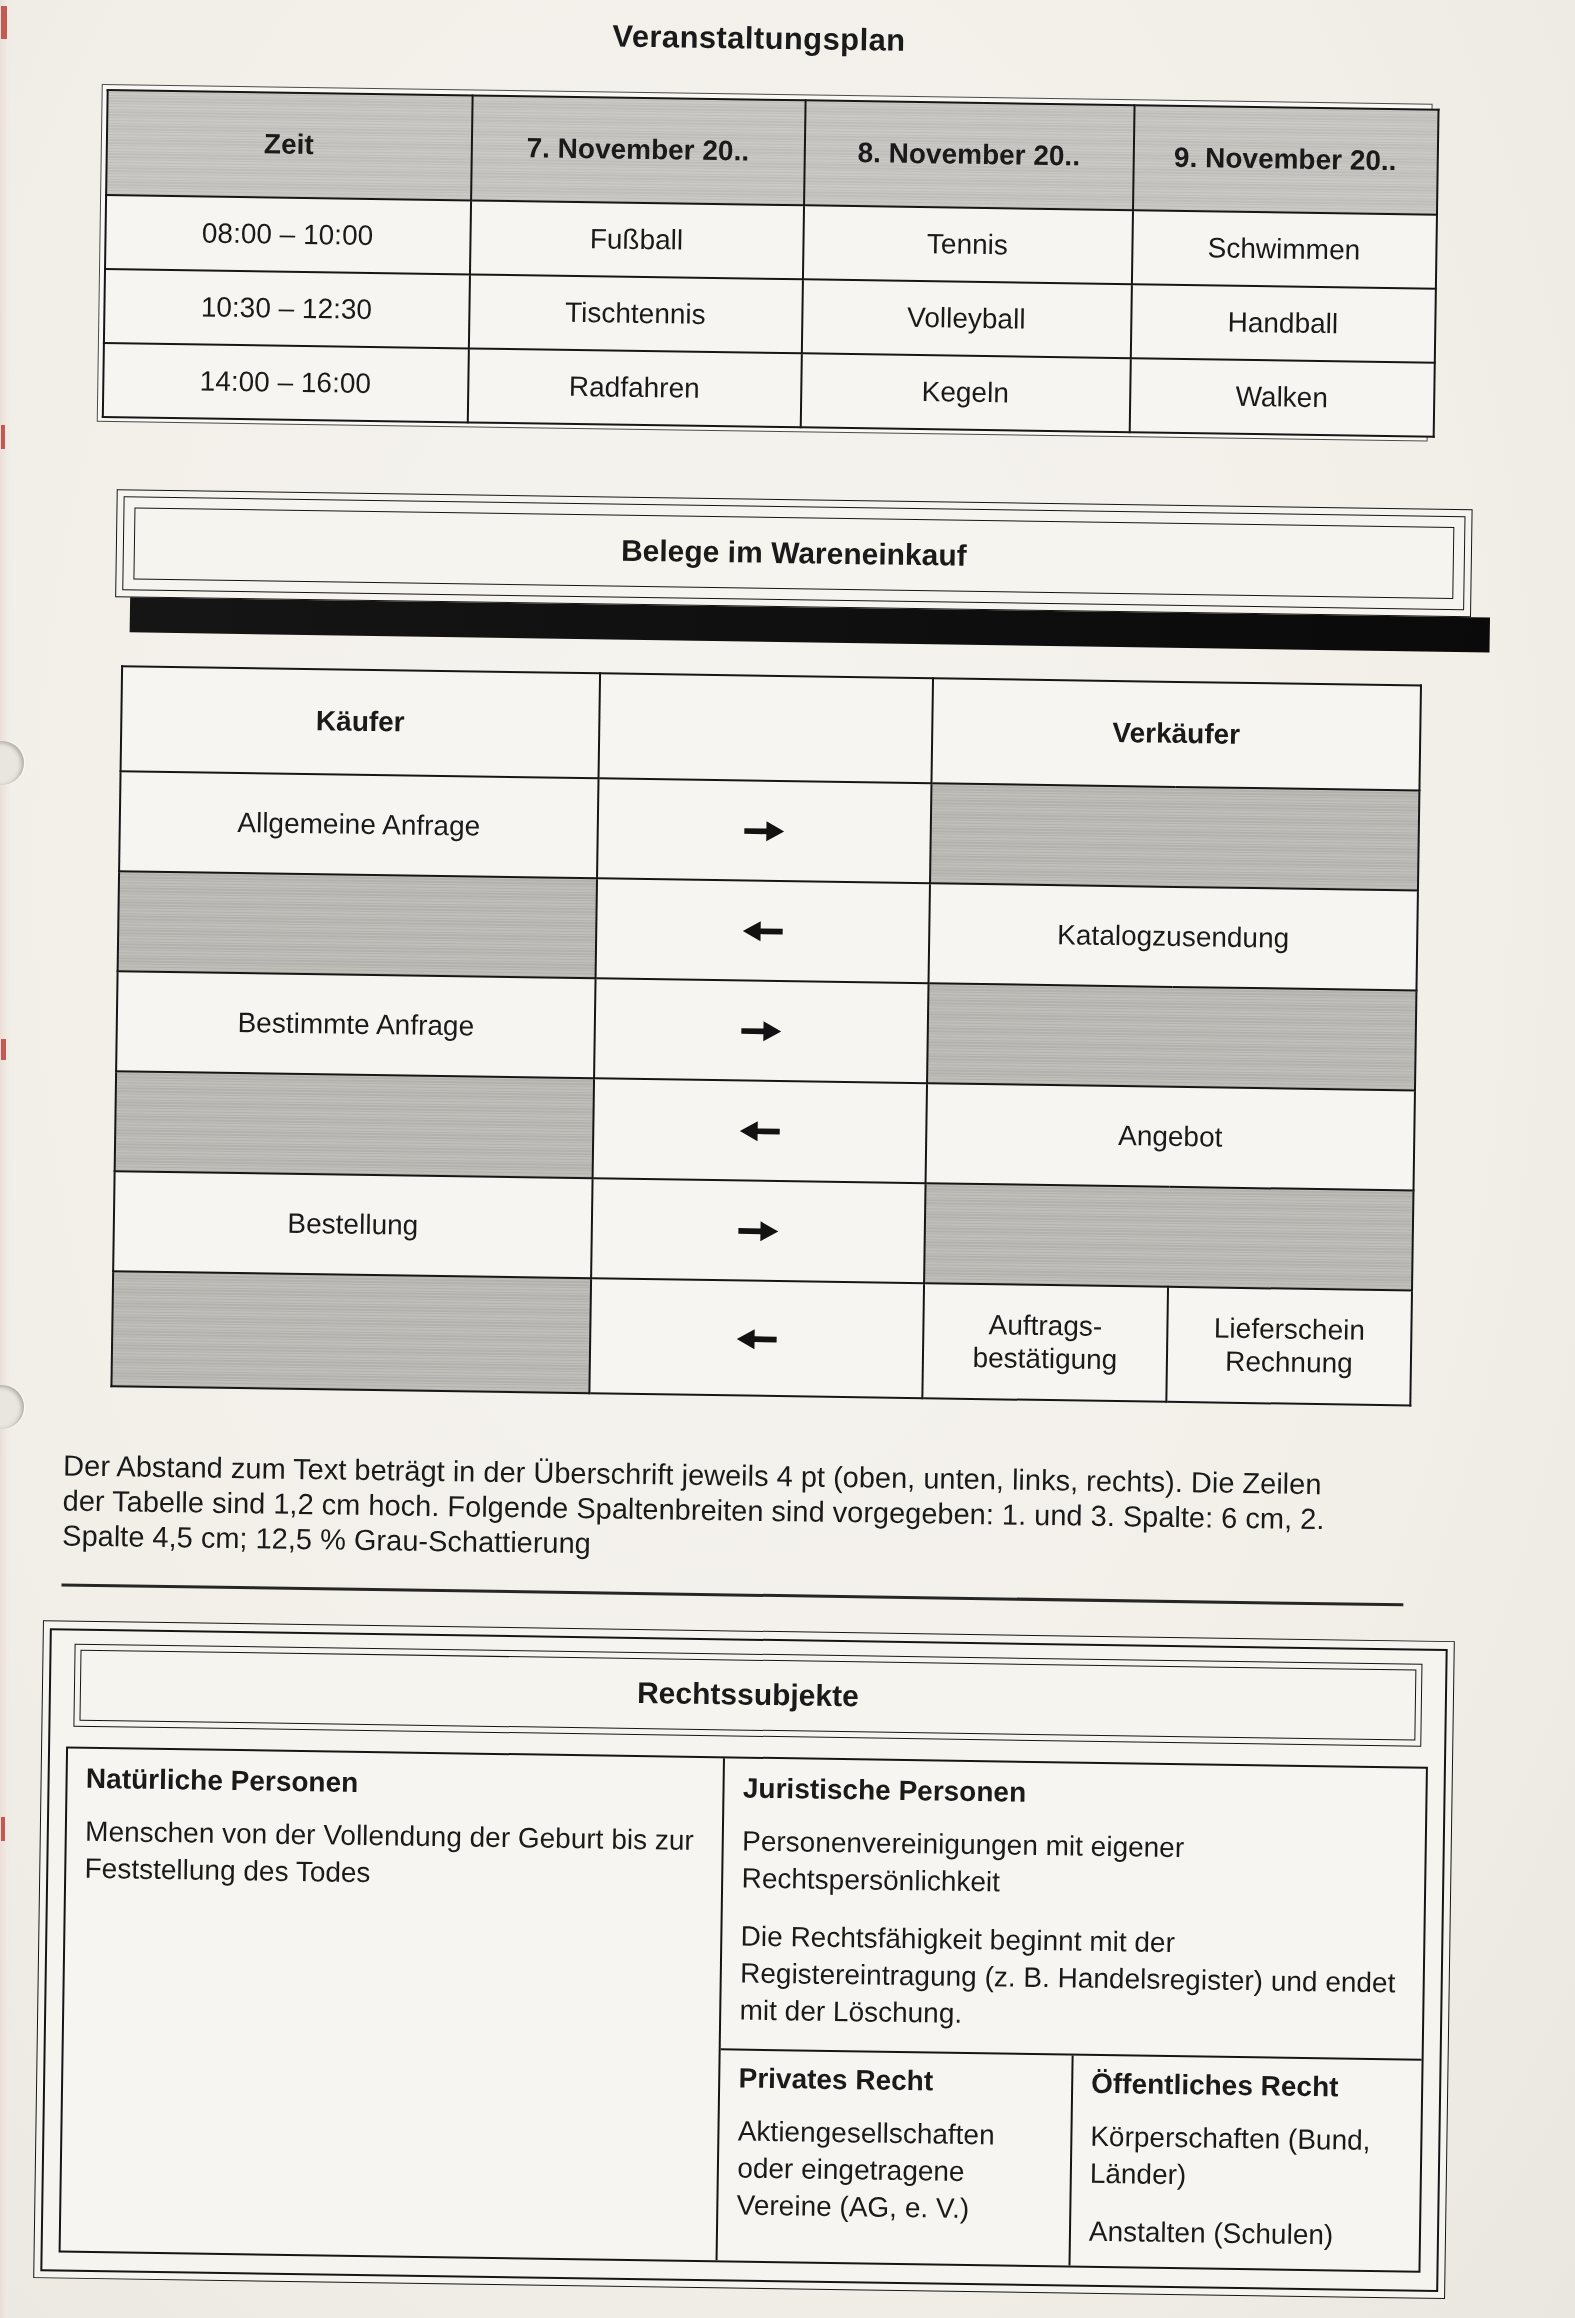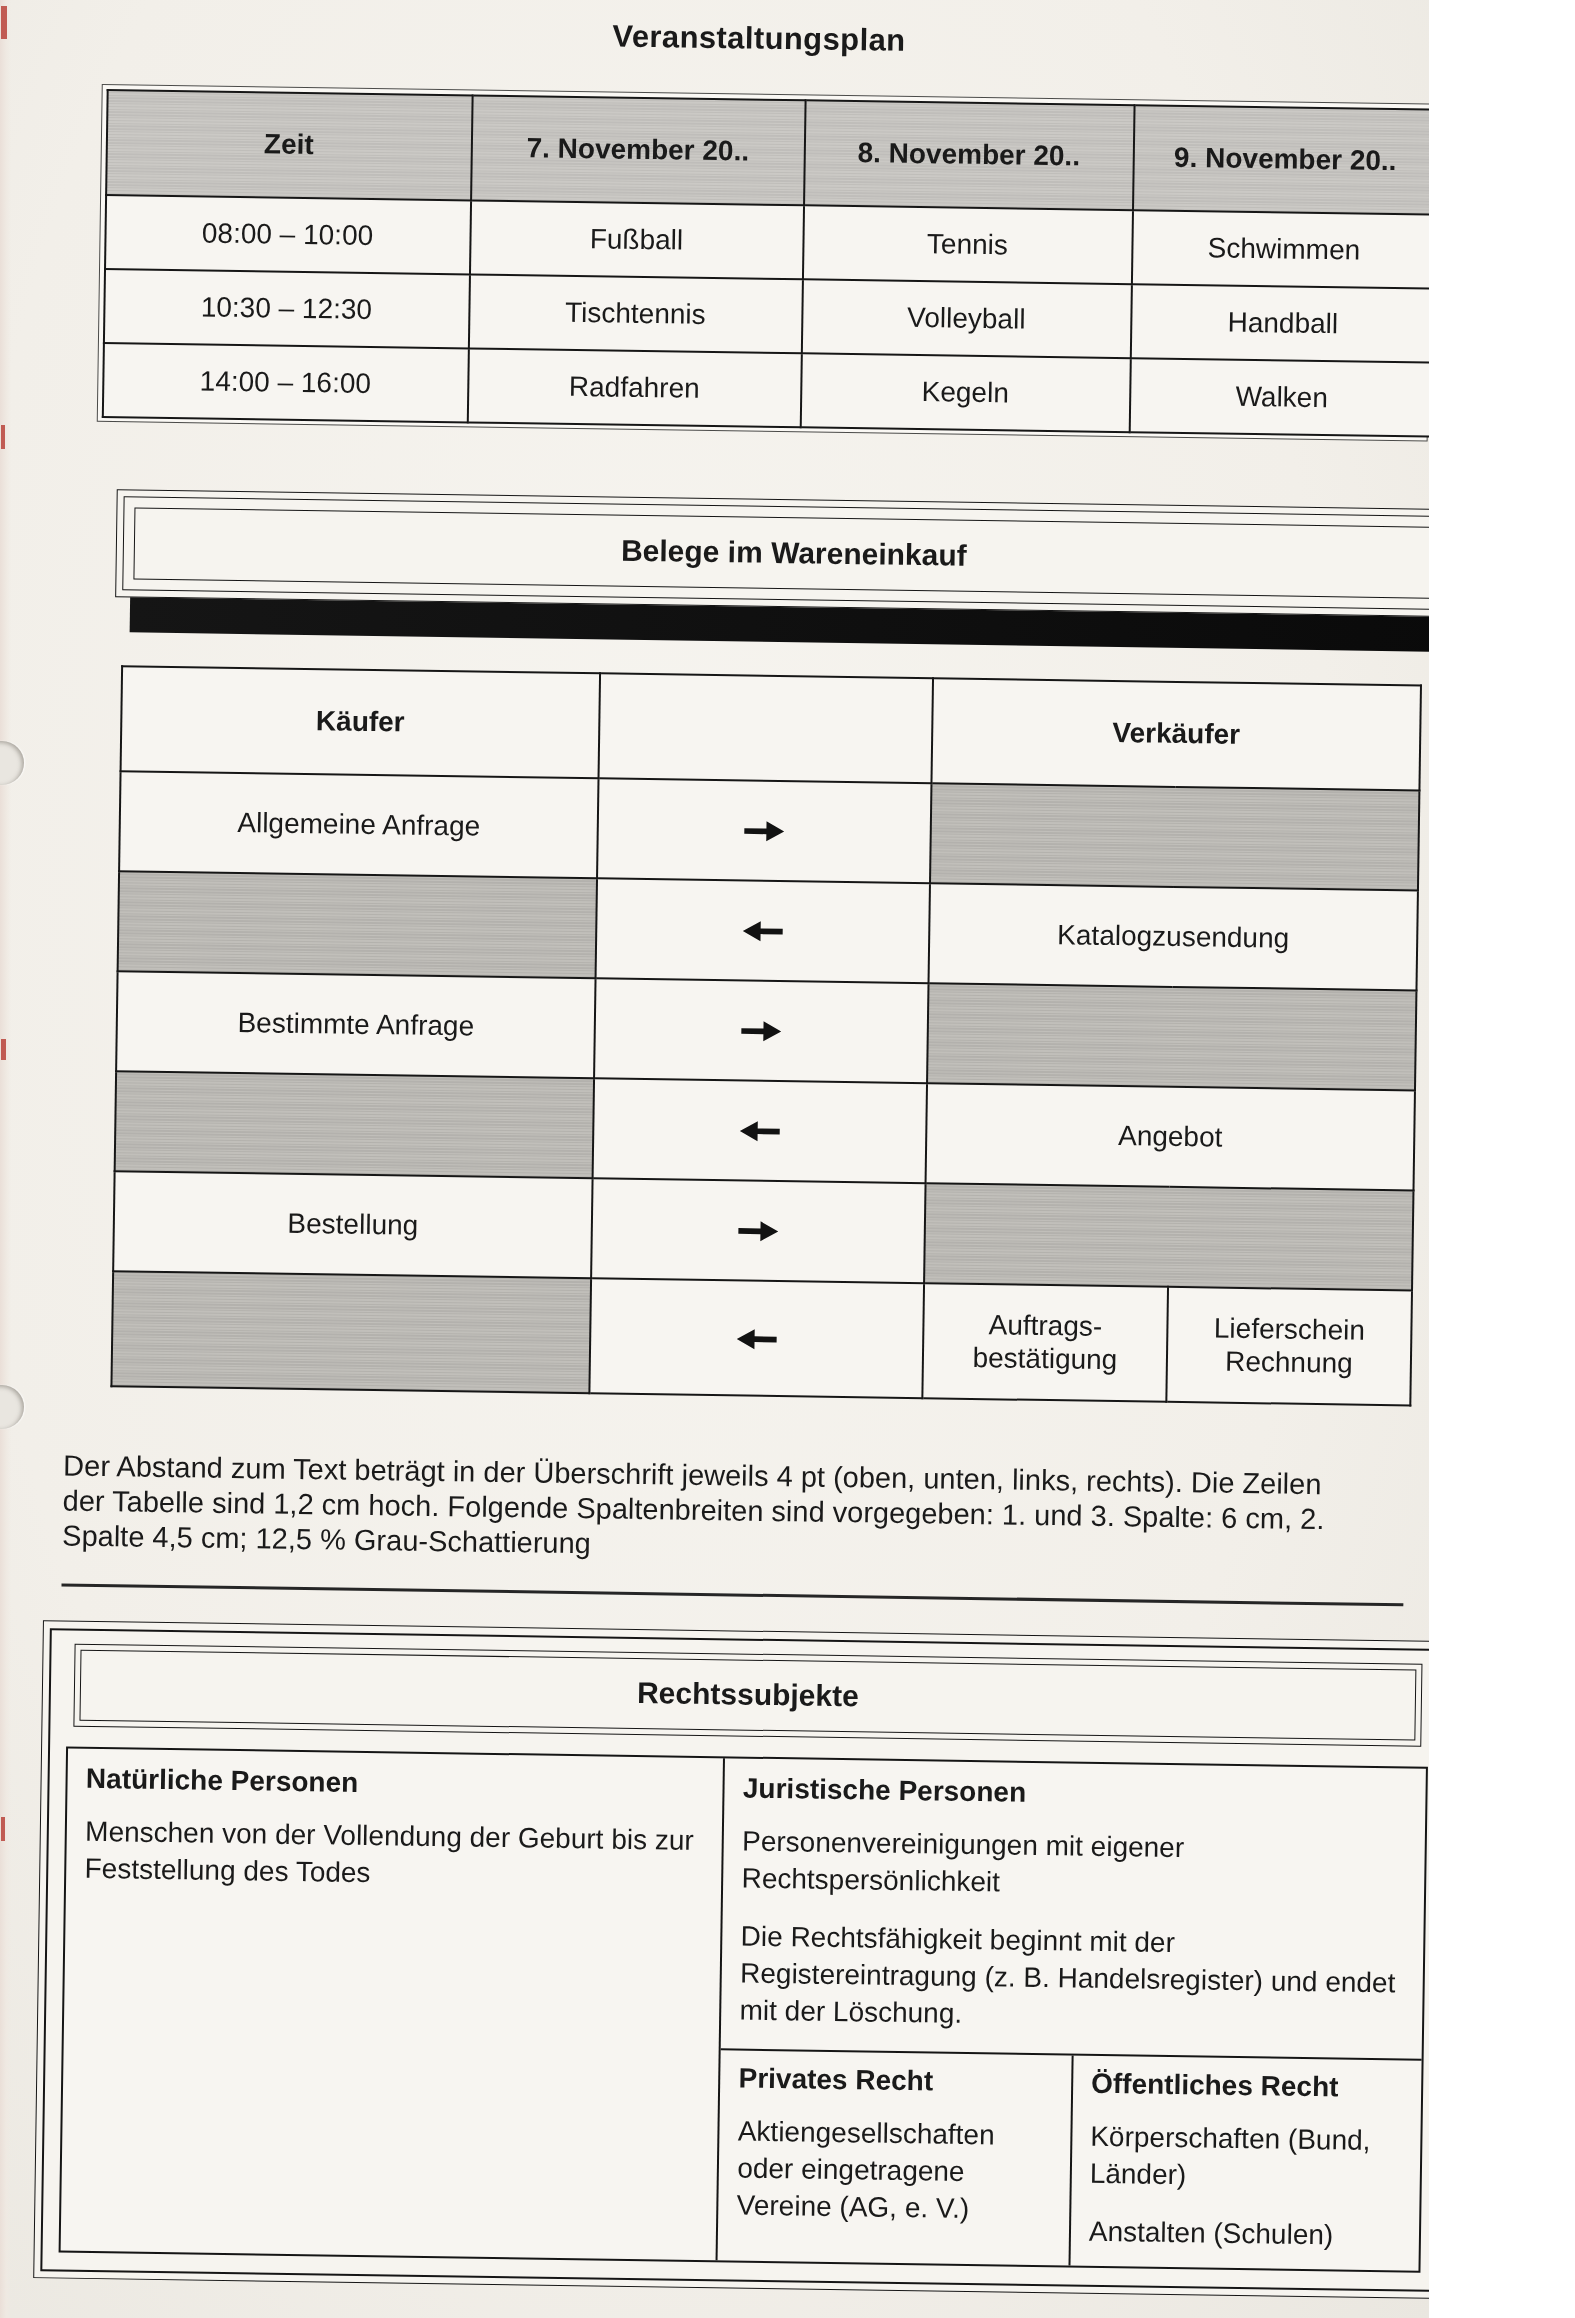--- a/index.html
+++ b/index.html
@@ -1,18 +1,18 @@
 <!DOCTYPE html>
 <html style="font-size:11.3px"><head>
 <meta charset="utf-8">
 <style>
   html,body{margin:0;padding:0;}
   body{width:1575px;height:2319px;font-family:"Liberation Sans",sans-serif;color:#1a1a1a;}
   *{box-sizing:border-box;}
-  .page{position:relative;width:1429px;height:2319px;overflow:hidden;
+  .page{position:relative;width:1575px;height:2319px;overflow:hidden;
         background:radial-gradient(ellipse at 45% 38%, #f6f4ef 0%, #f2efe9 62%, #eae7e0 100%);}
   .edge-strip{position:absolute;left:0;top:0;bottom:0;width:11.3px;
         background:linear-gradient(90deg,#eadfd8 0%,#efe9e2 55%,rgba(242,239,233,0) 100%);}
   .artifact{position:absolute;background:#b5382f;opacity:.8;}
   .hole{position:absolute;left:-20px;width:44px;height:44px;border-radius:50%;
         background:#e9e6e0;box-shadow:inset -2.1px 1.4px 4.2px rgba(120,115,105,.55), 1.4px 0 1.4px rgba(255,255,255,.6);}
   .rot{position:absolute;left:0;top:0;width:1575px;transform:rotate(0.85deg);transform-origin:42px 0;}
 
   .doc-title{width:1575px;margin:10px 0 0 -28px;text-align:center;
         font-size:31px;font-weight:bold;letter-spacing:0.4px;}

